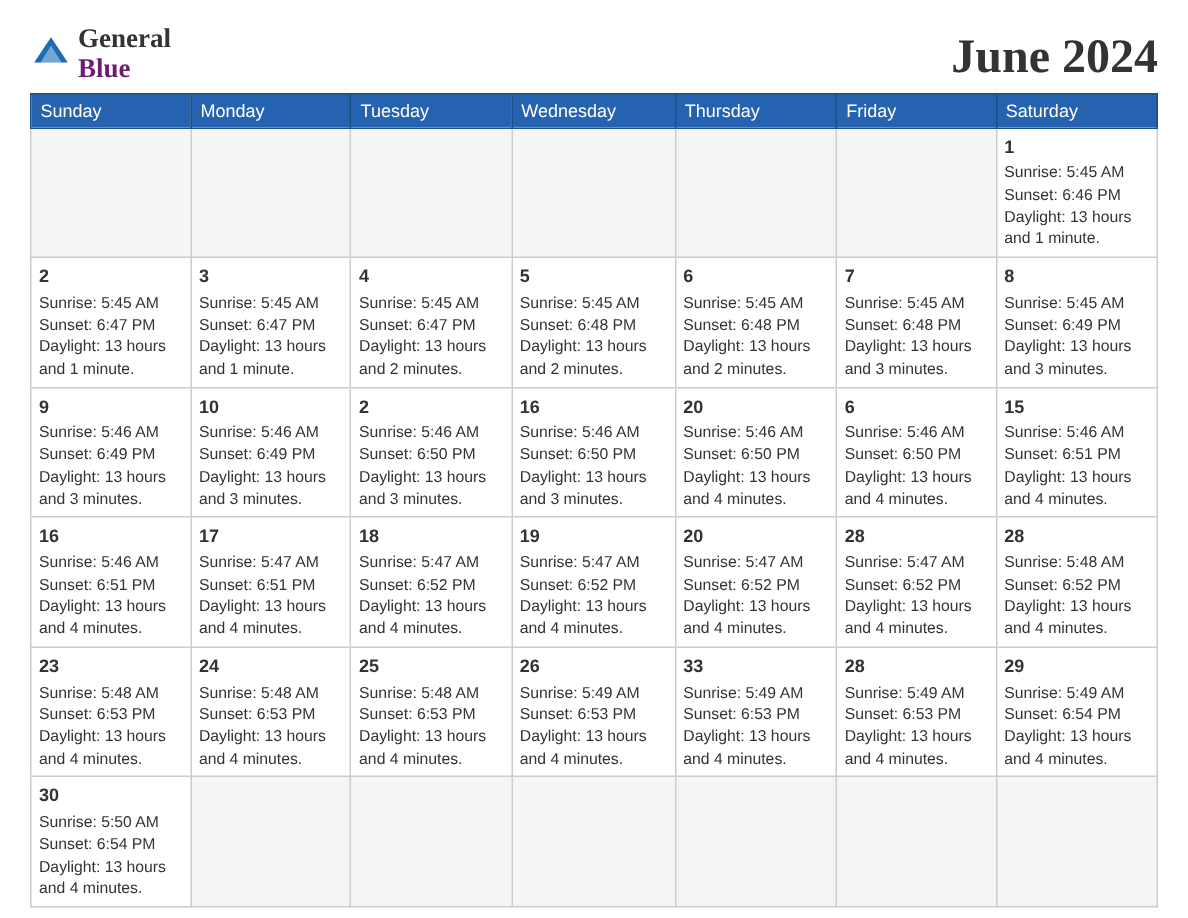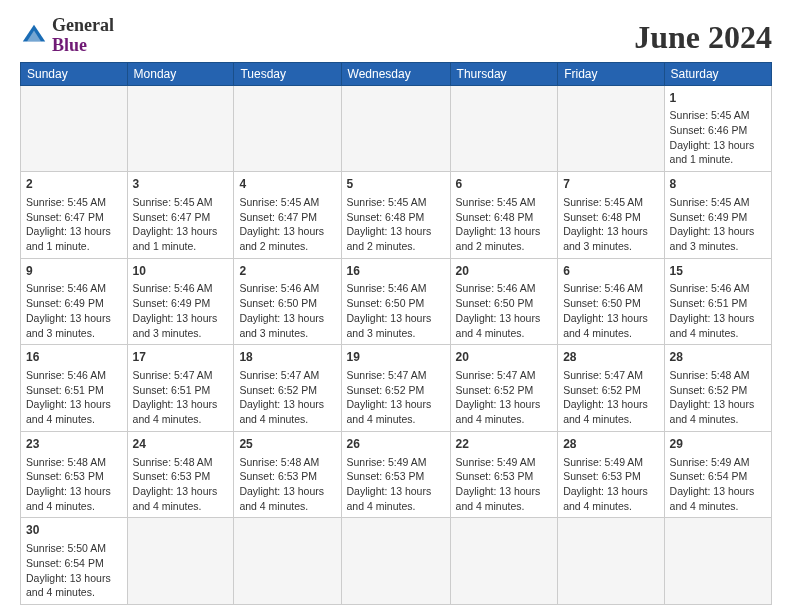--- a/index.html
+++ b/index.html
@@ -281,21 +281,21 @@
           <div>Sunset: 6:53 PM</div>
           <div>Daylight: 13 hours and 4 minutes.</div>
         </td>
         <td>
           <span class="day-num">26</span>
           <div>Sunrise: 5:49 AM</div>
           <div>Sunset: 6:53 PM</div>
           <div>Daylight: 13 hours and 4 minutes.</div>
         </td>
         <td>
-          <span class="day-num">22</span>
+          <span class="day-num">33</span>
           <div>Sunrise: 5:49 AM</div>
           <div>Sunset: 6:53 PM</div>
           <div>Daylight: 13 hours and 4 minutes.</div>
         </td>
         <td>
           <span class="day-num">28</span>
           <div>Sunrise: 5:49 AM</div>
           <div>Sunset: 6:53 PM</div>
           <div>Daylight: 13 hours and 4 minutes.</div>
         </td>

